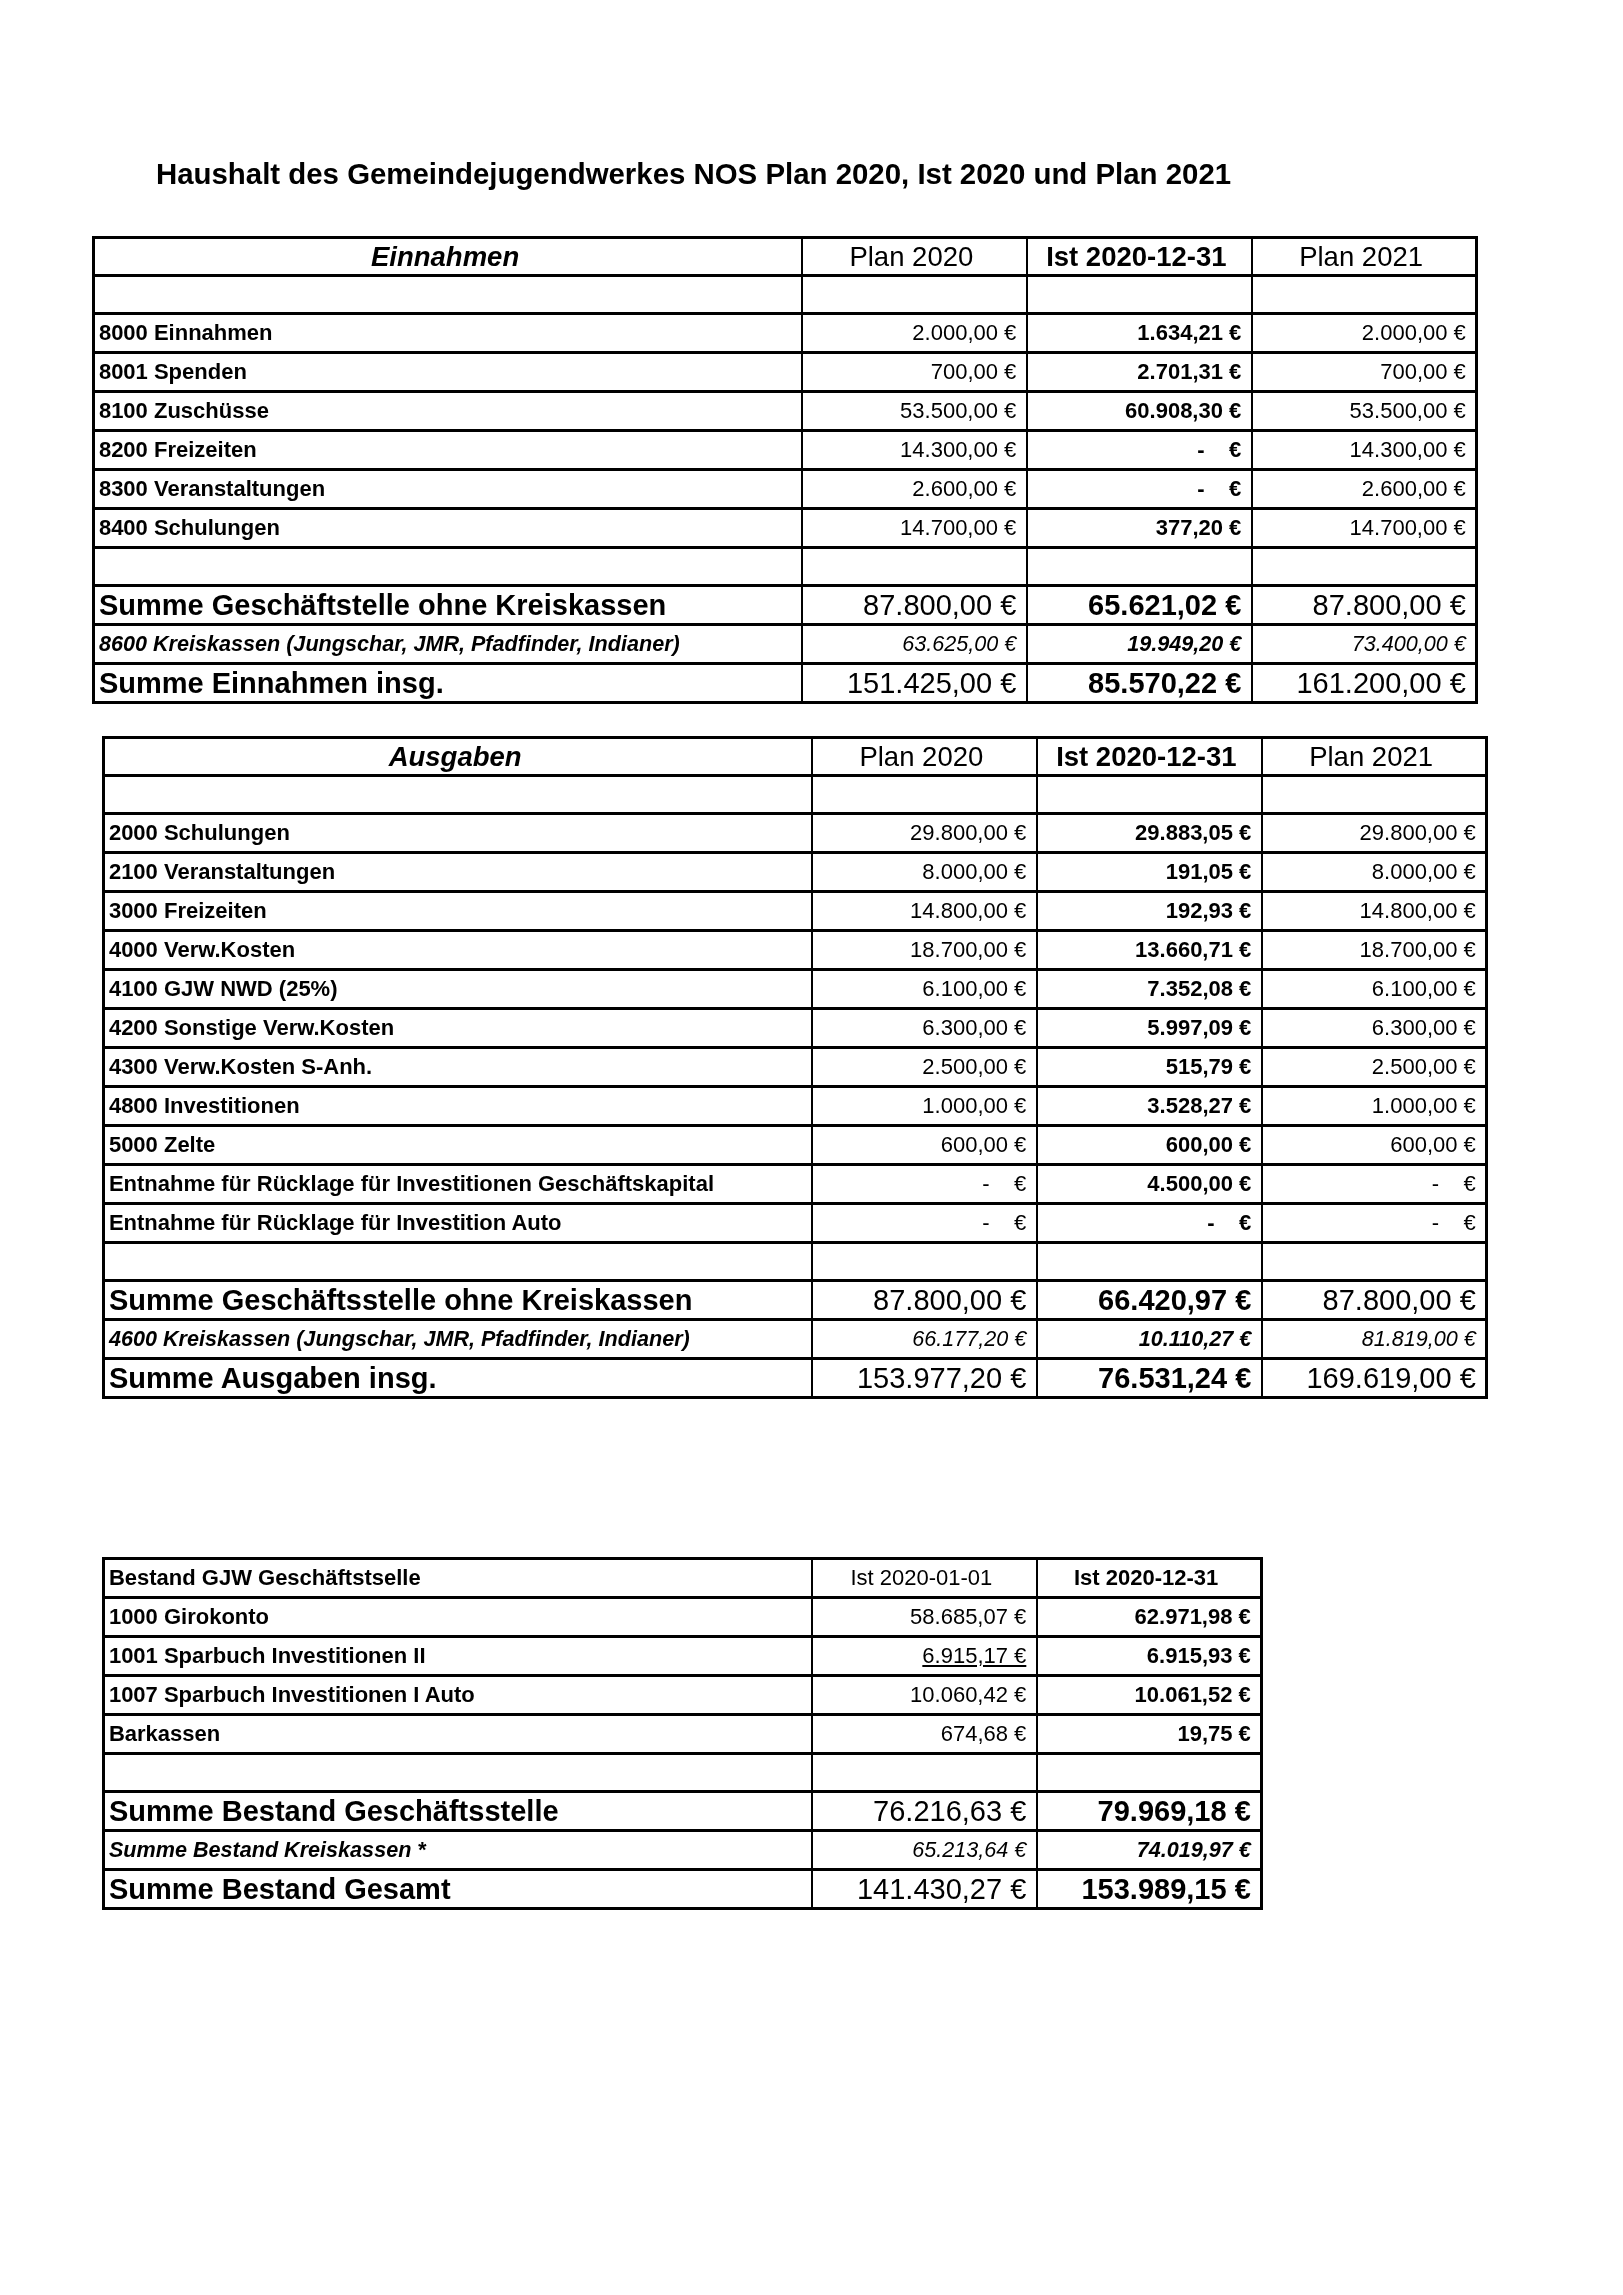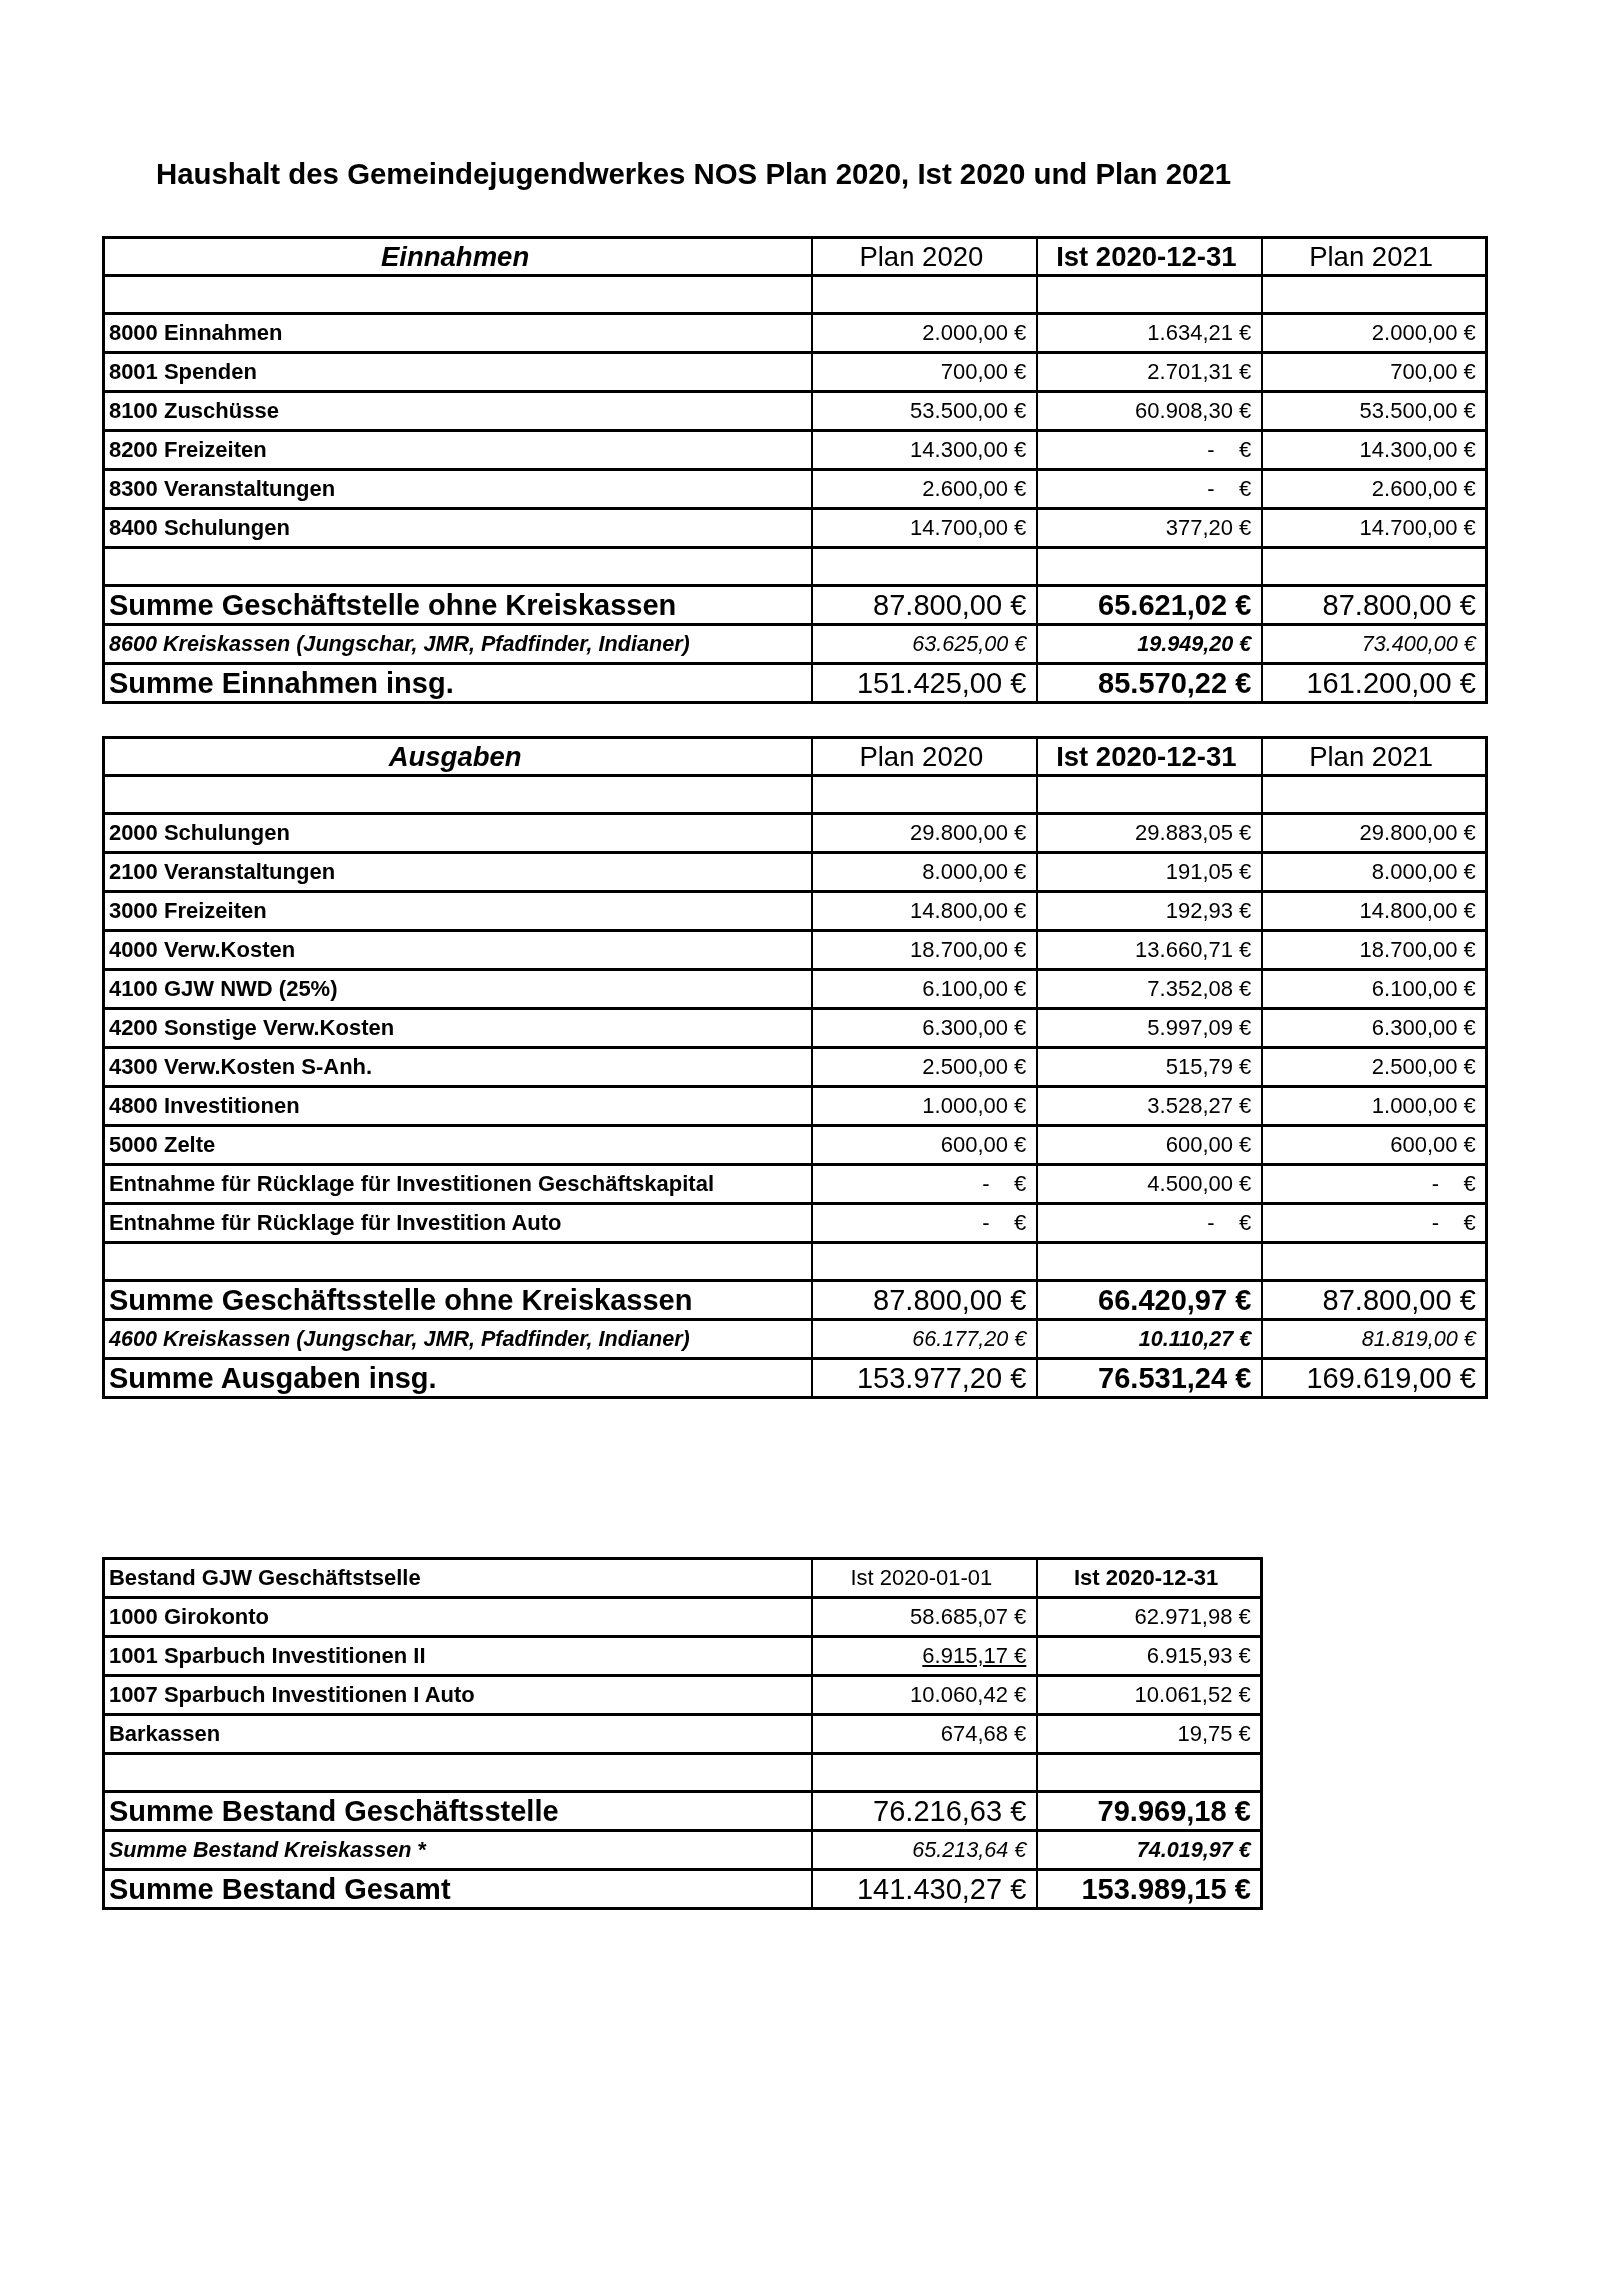--- a/index.html
+++ b/index.html
@@ -3,35 +3,35 @@
 <meta charset="utf-8">
 <style>
   html, body { margin: 0; padding: 0; background: #ffffff; }
   body { width: 1623px; height: 2295px; position: relative; font-family: "Liberation Sans", sans-serif; color: #000; }
   .title { position: absolute; top: 157px; left: 0; width: 1387px; text-align: center; font-size: 30px; font-weight: bold; margin-left: 0; padding-left: 0; }
   .title span { display: inline-block; transform: scaleX(0.98); }
   table { position: absolute; border-collapse: collapse; table-layout: fixed; }
   td { border: 2px solid #000; padding: 0 9.2px 0 3.9px; white-space: nowrap; overflow: hidden; }
   tr.thick td { border-top-width: 3.9px; }
   table.main { border: 3.9px solid #000; }
-  #einnahmen { left: 102px; top: 236px; width: 1384px; }
+  #einnahmen { left: 92px; top: 236px; width: 1384px; }
   #ausgaben { left: 102px; top: 736px; width: 1384px; }
   #bestand { left: 102px; top: 1557px; width: 1159px; }
   col.c-label { width: 708px; }
   col.c-num { width: 225px; }
   #bestand col.c-label { width: 708px; }
   #bestand col.c-num { width: 225px; }
   tr.hdr td { height: 35px; font-size: 27.5px; text-align: center; }
   tr.hdr td.lbl { font-weight: bold; font-style: italic; }
   tr.hdr td.ist { font-weight: bold; }
   tr.blank td { height: 35px; }
   tr.row td { height: 36px; font-size: 22px; }
   tr.row td.lbl { font-weight: bold; text-align: left; }
   tr.row td.num { text-align: right; }
-  tr.row td.ist { font-weight: normal; }
+  tr.row td.ist { font-weight: bold; }
   tr.sum td { height: 36px; font-size: 29px; }
   tr.sum td.lbl { font-weight: bold; }
   tr.sum td.num { text-align: right; }
   tr.sum td.ist { font-weight: bold; }
   tr.kreis td { height: 36px; font-size: 21.6px; font-style: italic; }
   tr.kreis td.lbl { font-weight: bold; }
   tr.kreis td.num { text-align: right; }
   tr.kreis td.ist { font-weight: bold; }
   #bestand tr.bhdr td { height: 36px; font-size: 22px; }
   #bestand tr.bhdr td.lbl { font-weight: bold; text-align: left; }

